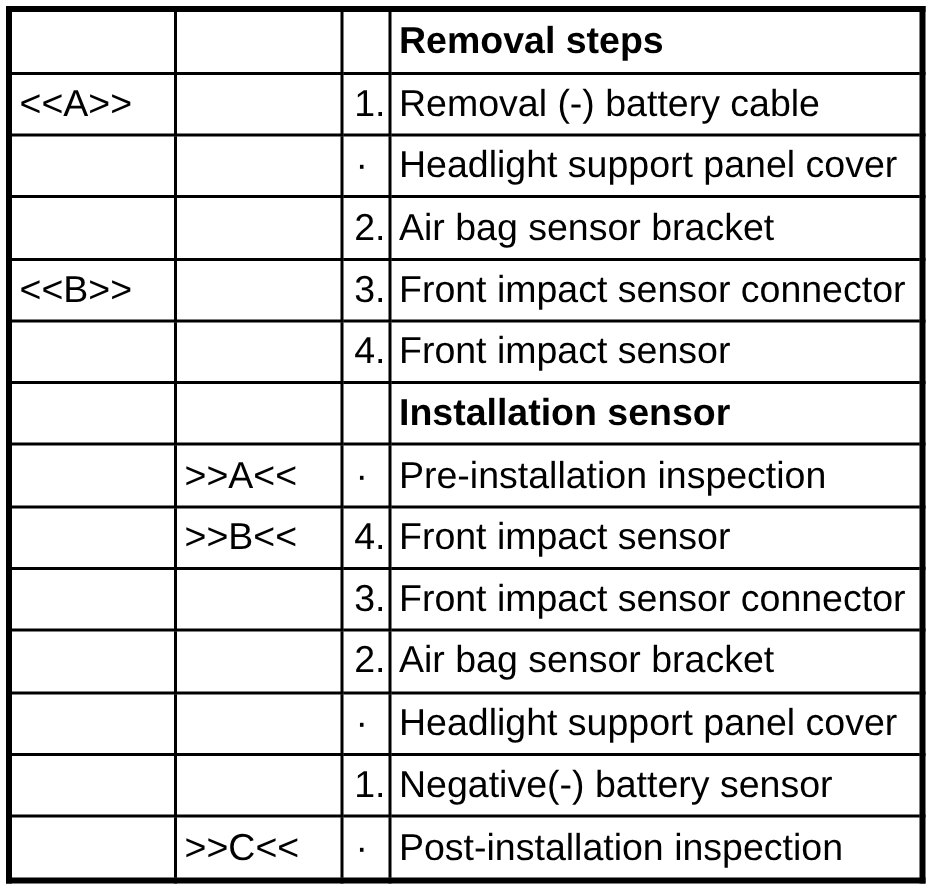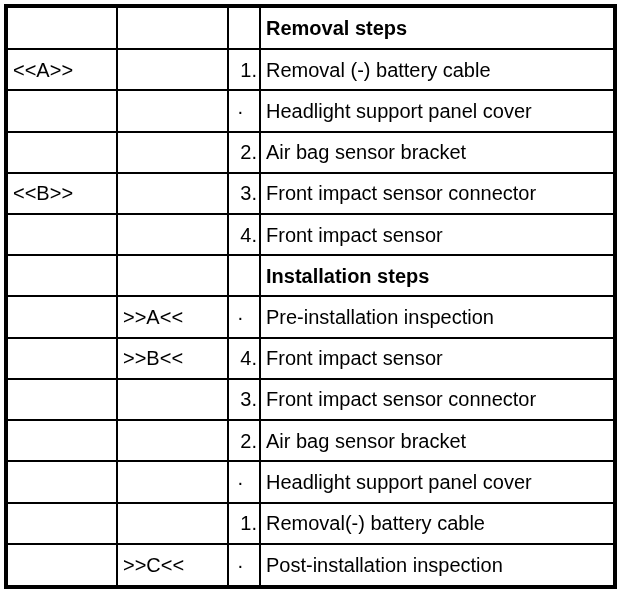--- a/index.html
+++ b/index.html
@@ -20,21 +20,21 @@
     top: 4px;
     width: 609px;
     height: 585px;
     border-collapse: collapse;
     border: 4px solid #000000;
     table-layout: fixed;
     background: #ffffff;
   }
   .steps-table td {
     border: 2px solid #000000;
-    font-size: 20px;
+    font-size: 25px;
     line-height: 1;
     color: #000000;
     vertical-align: middle;
     padding: 0;
     white-space: nowrap;
     overflow: hidden;
   }
   col.c1 { width: 111px; }
   col.c2 { width: 111px; }
   col.c3 { width: 32px; }
@@ -90,21 +90,21 @@
         <tr>
           <td class="col-m1"></td>
           <td class="col-m2"></td>
           <td class="col-step">4.</td>
           <td class="col-desc">Front impact sensor</td>
         </tr>
         <tr>
           <td class="col-m1"></td>
           <td class="col-m2"></td>
           <td class="col-step"></td>
-          <td class="col-desc section">Installation steps</td>
+          <td class="col-desc section">Installation sensor</td>
         </tr>
         <tr>
           <td class="col-m1"></td>
           <td class="col-m2">&gt;&gt;A&lt;&lt;</td>
           <td class="col-step bullet">·</td>
           <td class="col-desc">Pre-installation inspection</td>
         </tr>
         <tr>
           <td class="col-m1"></td>
           <td class="col-m2">&gt;&gt;B&lt;&lt;</td>
@@ -126,21 +126,21 @@
         <tr>
           <td class="col-m1"></td>
           <td class="col-m2"></td>
           <td class="col-step bullet">·</td>
           <td class="col-desc">Headlight support panel cover</td>
         </tr>
         <tr>
           <td class="col-m1"></td>
           <td class="col-m2"></td>
           <td class="col-step">1.</td>
-          <td class="col-desc">Removal(-) battery cable</td>
+          <td class="col-desc">Negative(-) battery sensor</td>
         </tr>
         <tr>
           <td class="col-m1"></td>
           <td class="col-m2">&gt;&gt;C&lt;&lt;</td>
           <td class="col-step bullet">·</td>
           <td class="col-desc">Post-installation inspection</td>
         </tr>
       </tbody>
   </table>
 </div>

